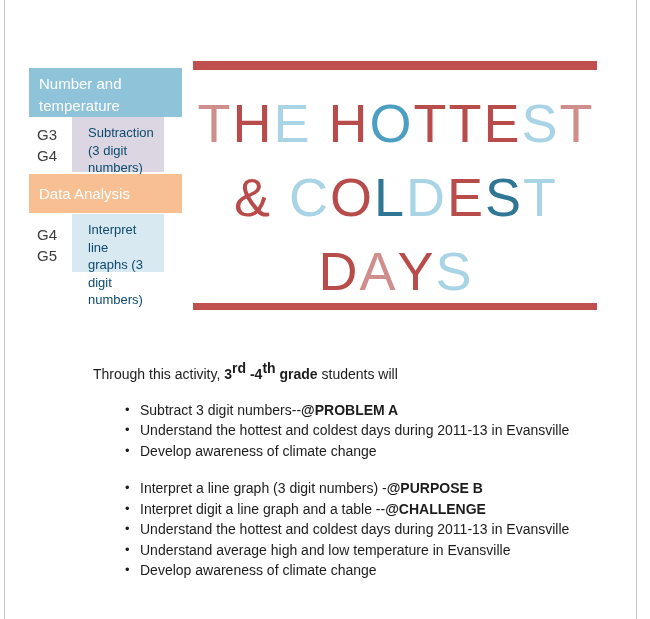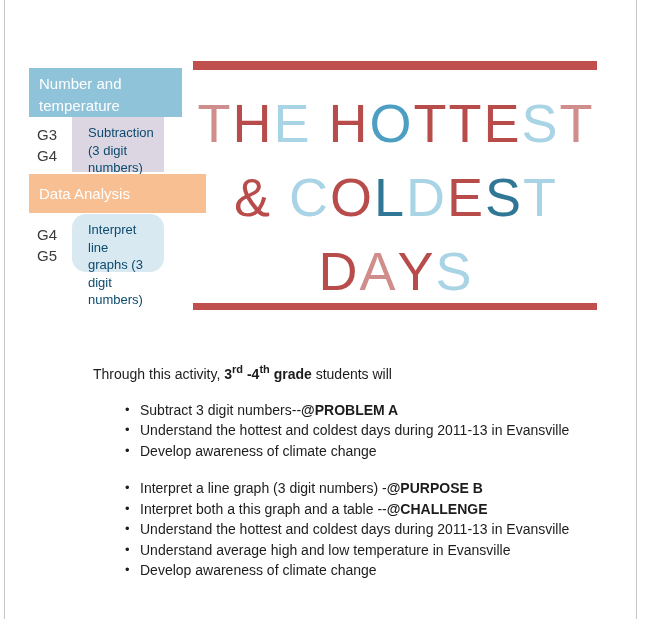--- a/index.html
+++ b/index.html
@@ -9,46 +9,46 @@
 
   .edge { position:absolute; top:0; bottom:0; width:1px; }
   .edge-left { left:4px; }
   .edge-right { left:636px; }
 
   .problem-title { position:absolute; left:45px; top:34px; font-weight:bold; font-size:18px; letter-spacing:0.4px; white-space:nowrap; }
   .problem-title .num { font-size:12px; margin-left:6px; letter-spacing:1px; }
 
   .side-header { position:absolute; color:#fff; font-size:15px; line-height:1.45; padding:5px 10px 0 10px; }
   .header-numops { left:29px; top:68px; width:153px; height:49px; }
-  .header-data   { left:29px; top:174px; width:177px; height:39px; padding-top:9px; }
+  .header-data   { left:29px; top:174px; width:153px; height:39px; padding-top:9px; }
 
   .grades { position:absolute; font-size:15px; color:#3b3b3b; line-height:21px; white-space:pre-line; }
   .grades-1 { left:37px; top:124px; }
   .grades-2 { left:37px; top:224px; }
 
   .skill { position:absolute; left:72px; width:92px; font-size:13px; color:#0c4a6e; line-height:1.35; padding:7px 16px; }
   .skill-1 { top:117px; height:55px; }
-  .skill-2 { top:214px; height:58px;border-radius:14px; }
+  .skill-2 { top:214px; height:58px; }
 
   .bar { position:absolute; left:193px; width:404px; }
   .bar-top { top:61px; height:9px; }
   .bar-bottom { top:303px; height:7px; }
 
   .title-block { position:absolute; left:193px; top:86px; width:404px; text-align:center; }
   .title-line { line-height:74px; font-size:54px; white-space:nowrap; letter-spacing:0; }
   .title-line span { margin:0 1px; }
   .title-space { display:inline-block; width:15px; }
 
   .purpose-heading { position:absolute; left:0; top:332px; width:650px; text-align:center;
                      font-size:15px; font-weight:bold; color:#111; letter-spacing:0.2px; }
 
   .purpose-body { position:absolute; left:93px; top:364px; width:520px; font-size:14px; color:#1c1c1c; }
   .intro { line-height:20.5px; margin-bottom:15px; }
   .b { font-weight:bold; }
-  sup { font-size:11px; line-height:0; }
+  sup { font-size:14px; line-height:0; }
   ul.bullets { list-style:none; margin:0 0 17px 0; }
   ul.bullets li { display:flex; line-height:20.5px; }
   .bullet-dot { flex:none; width:15px; margin-left:32px; font-size:13px; }
 </style>
 </head>
 <body>
 
 <div class="page">
 
   <div class="edge edge-left" style="background-color: rgb(198, 198, 198);"></div>
@@ -96,21 +96,21 @@
           <span><span>Develop awareness of climate change</span></span>
         </li>
       </ul>
       <ul class="bullets">
         <li>
           <span class="bullet-dot">•</span>
           <span><span>Interpret a line graph (3 digit numbers) -</span><span class="b">@PURPOSE B</span></span>
         </li>
         <li>
           <span class="bullet-dot">•</span>
-          <span><span>Interpret both a this graph and a table --</span><span class="b">@CHALLENGE</span></span>
+          <span><span>Interpret digit a line graph and a table --</span><span class="b">@CHALLENGE</span></span>
         </li>
         <li>
           <span class="bullet-dot">•</span>
           <span><span>Understand the hottest and coldest days during 2011-13 in Evansville</span></span>
         </li>
         <li>
           <span class="bullet-dot">•</span>
           <span><span>Understand average high and low temperature in Evansville</span></span>
         </li>
         <li>

